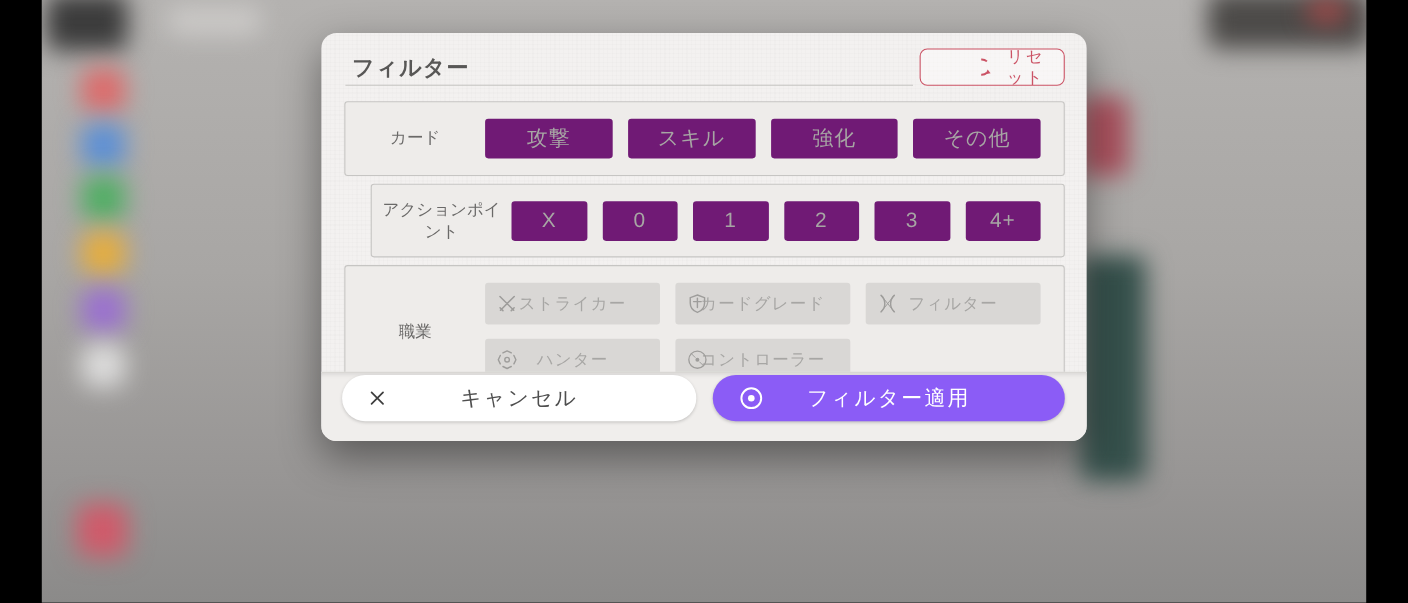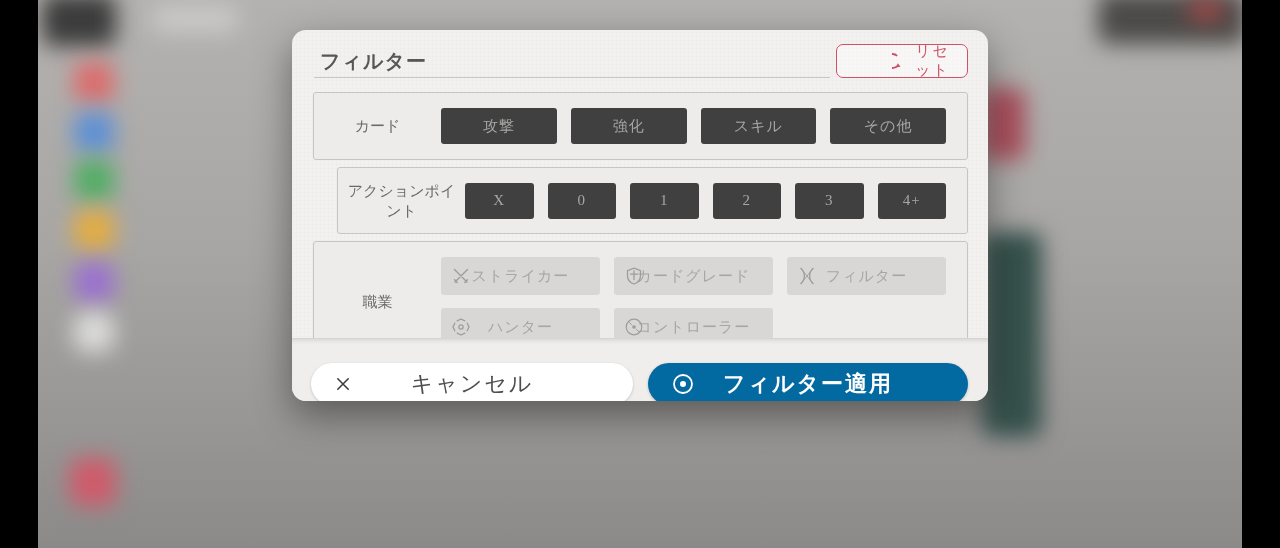--- a/index.html
+++ b/index.html
@@ -52,44 +52,44 @@
 
   .sections { position:absolute; top:62px; left:21px; right:20px; }
   .sect {
     border:1px solid #c6c5c3; border-radius:3px; background:#eeecea;
     display:flex; align-items:center; margin-bottom:7px;
   }
   .s-h68 { height:68px; } .s-h67 { height:67px;margin-left:24px; } .s-h121 { height:121px; }
   .row-label { width:127px; flex:none; text-align:center; font-size:15px; color:#6a6968; line-height:1.3; padding:0 6px; }
   .row-buttons { flex:1; display:flex; gap:14px; align-items:center; padding-right:21px; }
   .fbtn {
-    flex:1; height:36px; background:#404040; border:none; border-radius:3px;
-    color:#a7a6a4; font-size:15px; letter-spacing:1px; cursor:pointer; font-family:Liberation Serif, serif;
+    flex:1; height:36px; background:#701a75; border:none; border-radius:3px;
+    color:#a7a6a4; font-size:19px; letter-spacing:1px; cursor:pointer; font-family:Liberation Sans, sans-serif;
   }
   .row-buttons.jobs { display:grid; grid-template-columns:repeat(3,1fr); gap:13px 14px; }
   .job-btn {
     height:38px; position:relative; display:flex; align-items:center; justify-content:center;
     background:#d9d7d5; border:none; border-radius:3px; color:#a7a6a4; font-size:15px;
     letter-spacing:1px; cursor:pointer; font-family:inherit;
   }
   .job-btn svg { position:absolute; left:9px; top:50%; transform:translateY(-50%); }
 
   .dlg-footer {
     position:absolute; left:0; right:0; bottom:0; height:63px;
     background:#f0eeec; border-top:1px solid #d6d4d2;
     box-shadow:inset 0 4px 5px -3px rgba(0,0,0,.12);
   }
   .pill {
-    position:absolute; top:24px; height:42px; border:none; border-radius:21px;
-    display:flex; align-items:center; font-size:22px; cursor:pointer; font-family:inherit;
+    position:absolute; top:2px; height:42px; border:none; border-radius:21px;
+    display:flex; align-items:center; font-size:19px; cursor:pointer; font-family:inherit;
   }
   .pill svg { position:absolute; left:22px; top:50%; transform:translateY(-50%); }
   .pill span { flex:1; text-align:center; letter-spacing:2px; }
   .cancel-pill { left:19px; width:322px; background:#ffffff; color:#4e4e4e; box-shadow:0 1px 3px rgba(0,0,0,.18); }
-  .apply-pill  { left:356px; width:320px; background:#0369a1; color:#ffffff; box-shadow:0 1px 3px rgba(0,0,0,.22);font-weight:bold; }
+  .apply-pill  { left:356px; width:320px; background:#8b5cf6; color:#ffffff; box-shadow:0 1px 3px rgba(0,0,0,.22); }
 </style>
 </head>
 <body>
 
 <div class="bg">
   <div class="blob b-topleft-dark"></div>
   <div class="blob b-topleft-light"></div>
   <div class="blob b-icon b-red"></div>
   <div class="blob b-icon b-blue"></div>
   <div class="blob b-icon b-green"></div>
@@ -116,22 +116,22 @@
       <span>リセット</span>
     </button>
   </div>
 
   <div class="sections">
 
     <div class="sect s-h68">
       <div class="row-label">カード</div>
       <div class="row-buttons">
         <button class="fbtn">攻撃</button>
+        <button class="fbtn">スキル</button>
         <button class="fbtn">強化</button>
-        <button class="fbtn">スキル</button>
         <button class="fbtn">その他</button>
       </div>
     </div>
 
     <div class="sect s-h67">
       <div class="row-label">アクションポイント</div>
       <div class="row-buttons">
         <button class="fbtn">X</button>
         <button class="fbtn">0</button>
         <button class="fbtn">1</button>

